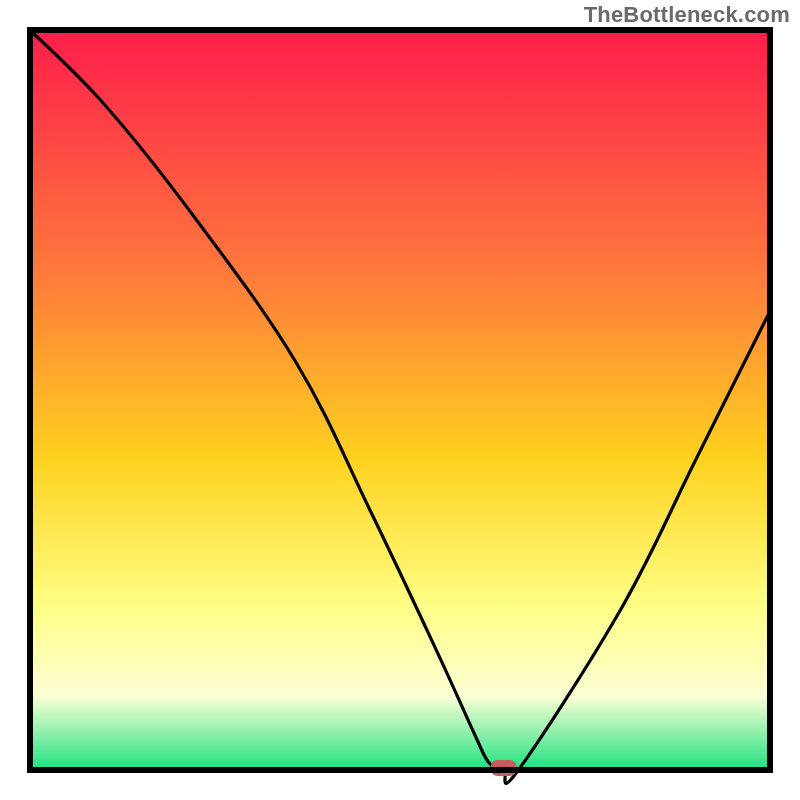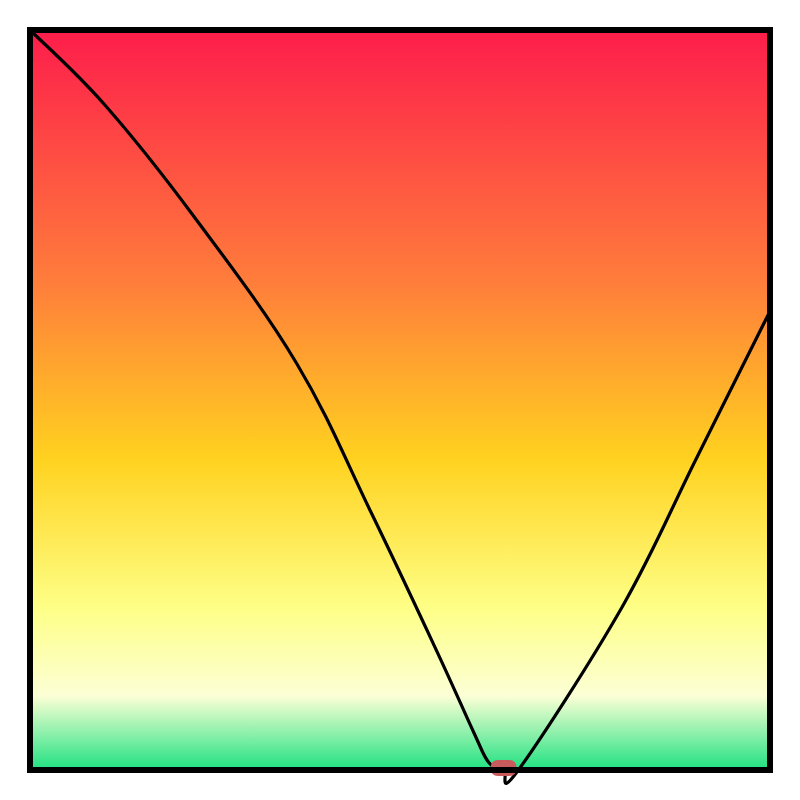--- a/index.html
+++ b/index.html
@@ -25,20 +25,21 @@
     letter-spacing: 0.2px;
   }
   svg {
     display: block;
   }
 </style>
 </head>
 <body>
 
 <div class="frame">
+  <div class="watermark">TheBottleneck.com</div>
 
   <svg id="chart-svg" width="800" height="800" viewBox="0 0 800 800">
     <defs>
       <linearGradient id="bg-grad" x1="0" y1="0" x2="0" y2="1">
         <stop id="g0" offset="0%" stop-color="#fd1d4b"></stop>
         <stop id="g1" offset="34%" stop-color="#ff7d3b"></stop>
         <stop id="g2" offset="58%" stop-color="#ffd21f"></stop>
         <stop id="g3" offset="78%" stop-color="#feff86"></stop>
         <stop id="g4" offset="90%" stop-color="#fcffd5"></stop>
         <stop id="g5" offset="100%" stop-color="#1fe181"></stop>

